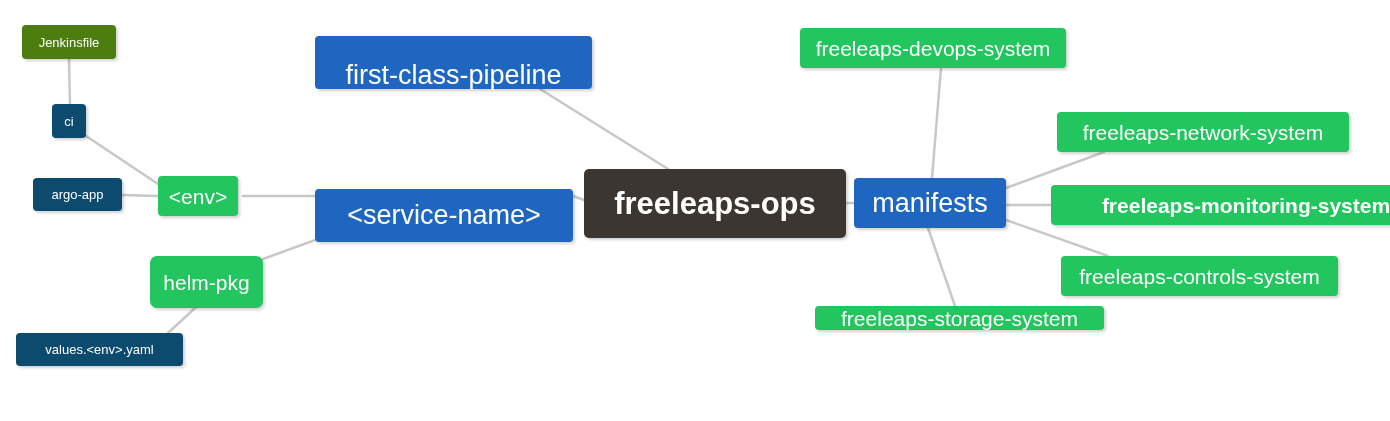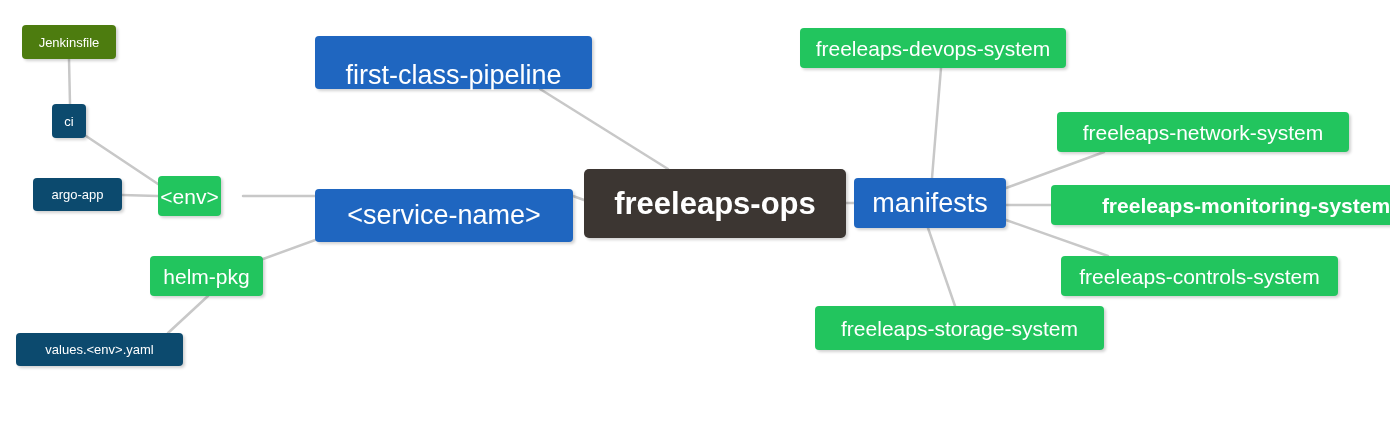--- a/index.html
+++ b/index.html
@@ -81,24 +81,24 @@
   <div id="node-layer">
       <div class="node node-orange size-xxs" style="left: 22px; top: 25px; width: 94px; height: 34px;">
         <span>Jenkinsfile</span>
       </div>
       <div class="node node-red size-xxs" style="left: 52px; top: 104px; width: 34px; height: 34px;">
         <span>ci</span>
       </div>
       <div class="node node-red size-xs" style="left: 33px; top: 178px; width: 89px; height: 33px;">
         <span>argo-app</span>
       </div>
-      <div class="node node-green size-md" style="left: 158px; top: 176px; width: 63px; height: 40px;">
+      <div class="node node-green size-md" style="left: 158px; top: 176px; width: 80px; height: 40px;">
         <span>&lt;env&gt;</span>
       </div>
-      <div class="node node-green size-md" style="left: 150px; top: 256px; width: 113px; height: 40px;">
+      <div class="node node-green size-md" style="left: 150px; top: 256px; width: 113px; height: 52px; border-radius: 7px;">
         <span>helm-pkg</span>
       </div>
       <div class="node node-red size-xs" style="left: 16px; top: 333px; width: 167px; height: 33px;">
         <span>values.&lt;env&gt;.yaml</span>
       </div>
       <div class="node node-blue size-lg" style="left: 315px; top: 36px; width: 277px; height: 53px; align-items: flex-end;">
         <span>first-class-pipeline</span>
       </div>
       <div class="node node-blue size-lg" style="left: 315px; top: 170px; width: 258px; height: 53px; margin-top: 19px;">
         <span>&lt;service-name&gt;</span>
@@ -114,17 +114,17 @@
       </div>
       <div class="node node-green size-md" style="left: 1057px; top: 112px; width: 292px; height: 40px;">
         <span>freeleaps-network-system</span>
       </div>
       <div class="node node-green size-md" style="left: 1051px; top: 185px; width: 390px; height: 40px; font-weight: bold;">
         <span>freeleaps-monitoring-system</span>
       </div>
       <div class="node node-green size-md" style="left: 1061px; top: 256px; width: 277px; height: 40px;">
         <span>freeleaps-controls-system</span>
       </div>
-      <div class="node node-green size-md" style="left: 815px; top: 306px; width: 289px; height: 44px;">
+      <div class="node node-green size-md" style="left: 815px; top: 306px; width: 289px; height: 24px;">
         <span>freeleaps-storage-system</span>
       </div>
     </div>
 </div>
 
 </body></html>

